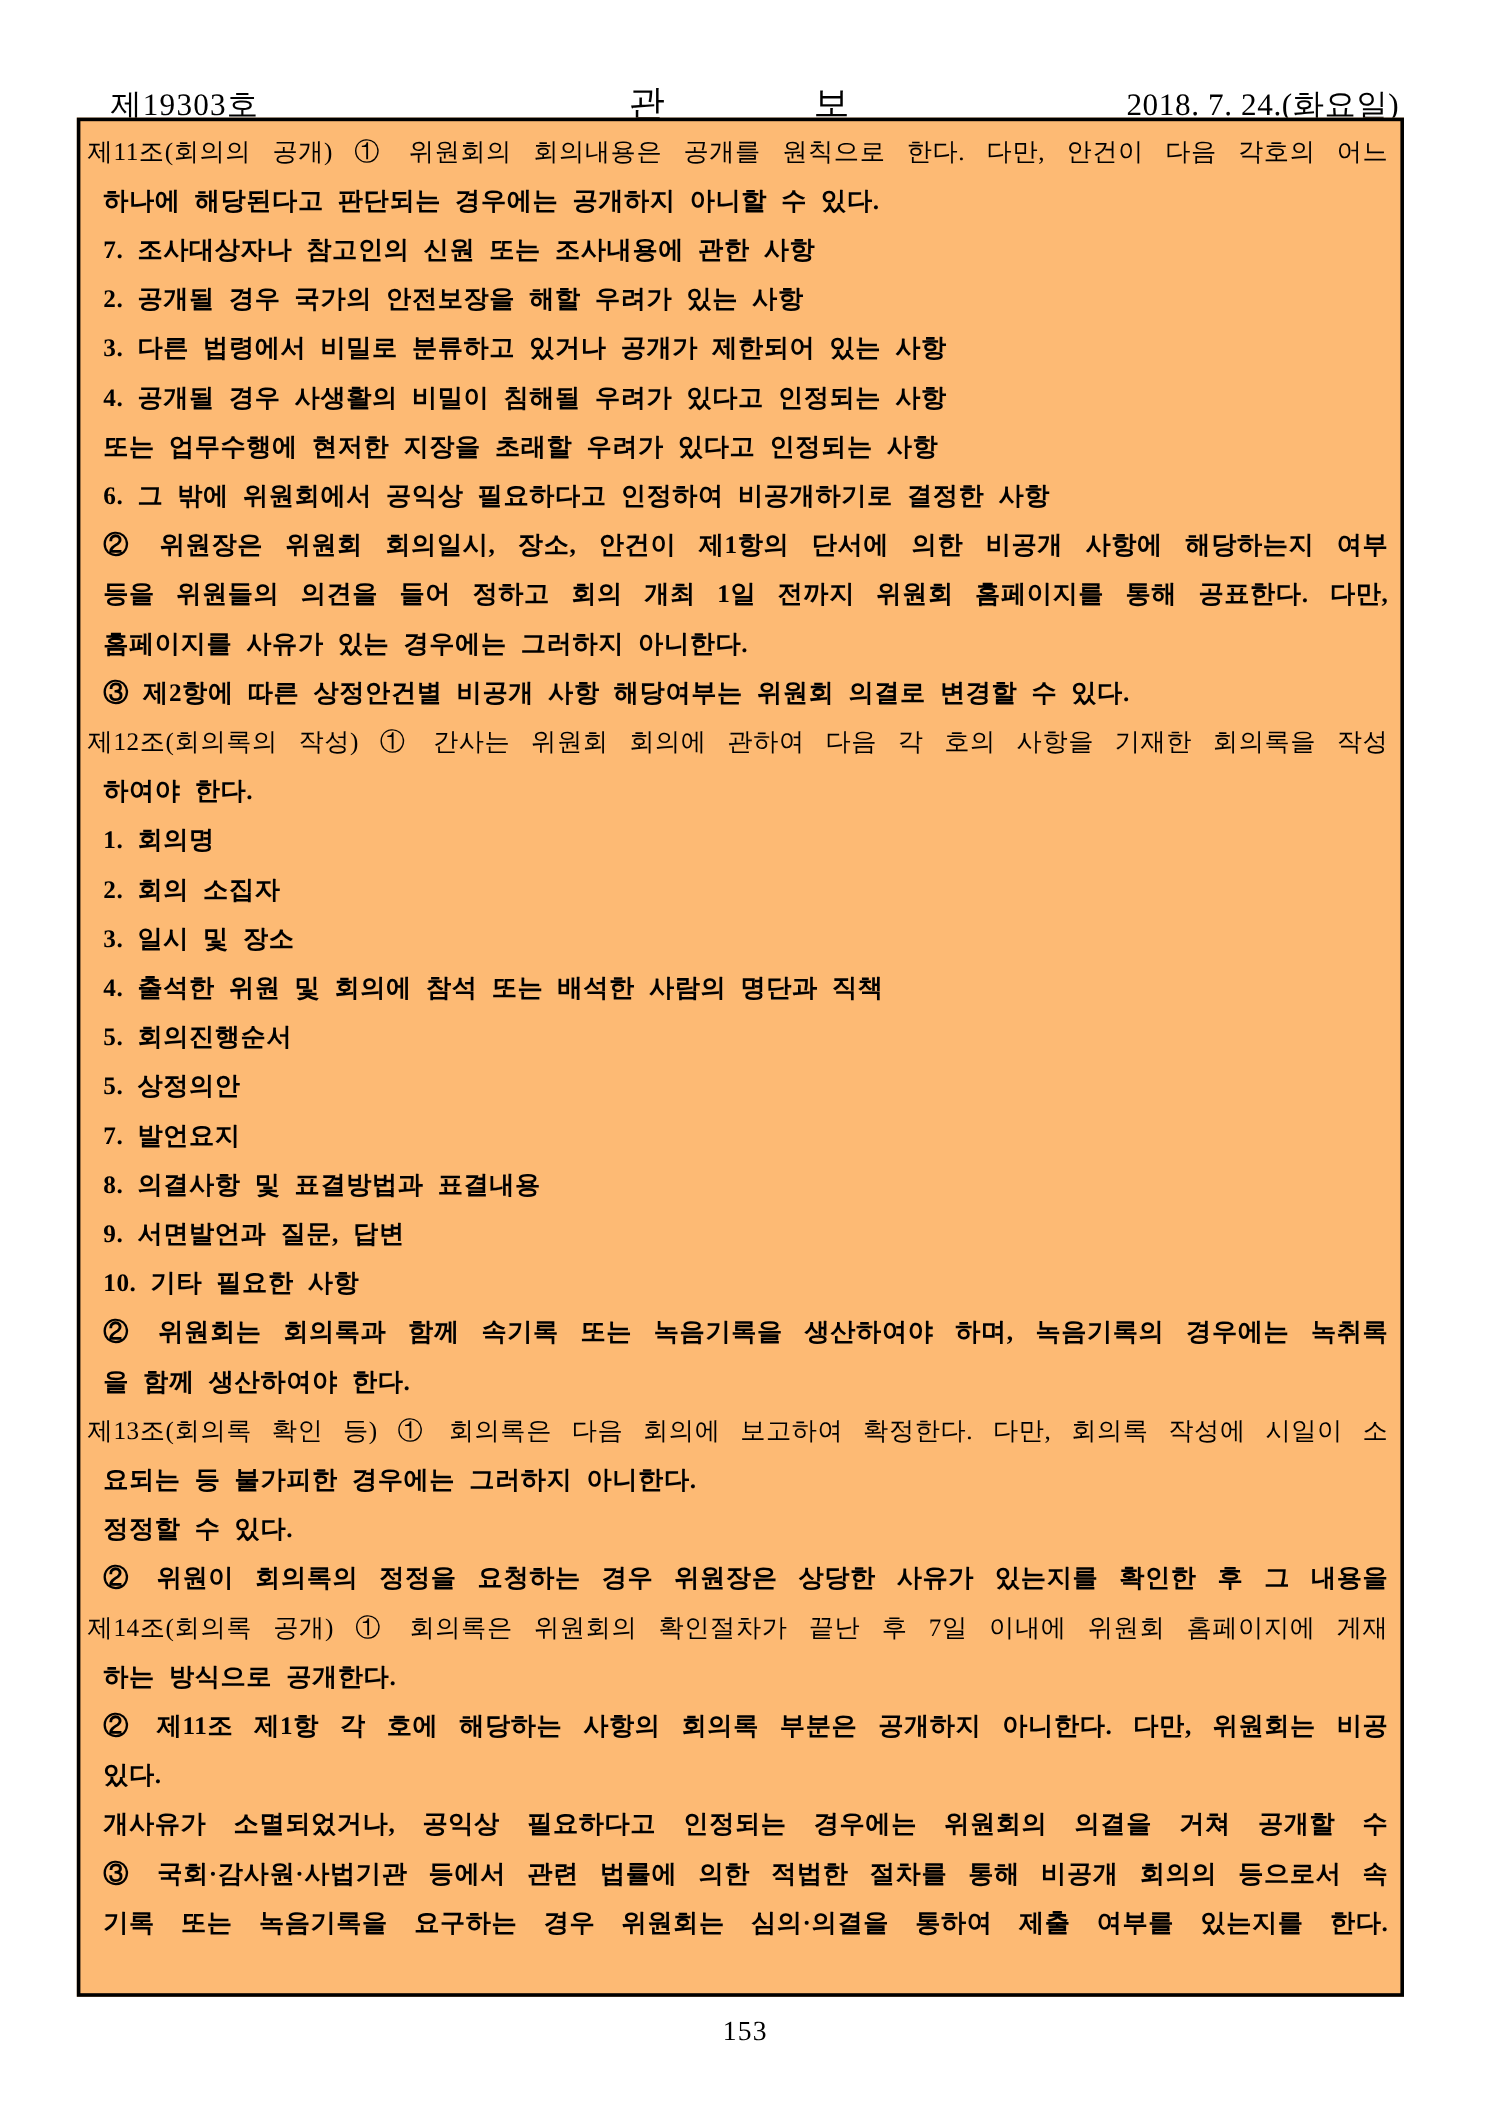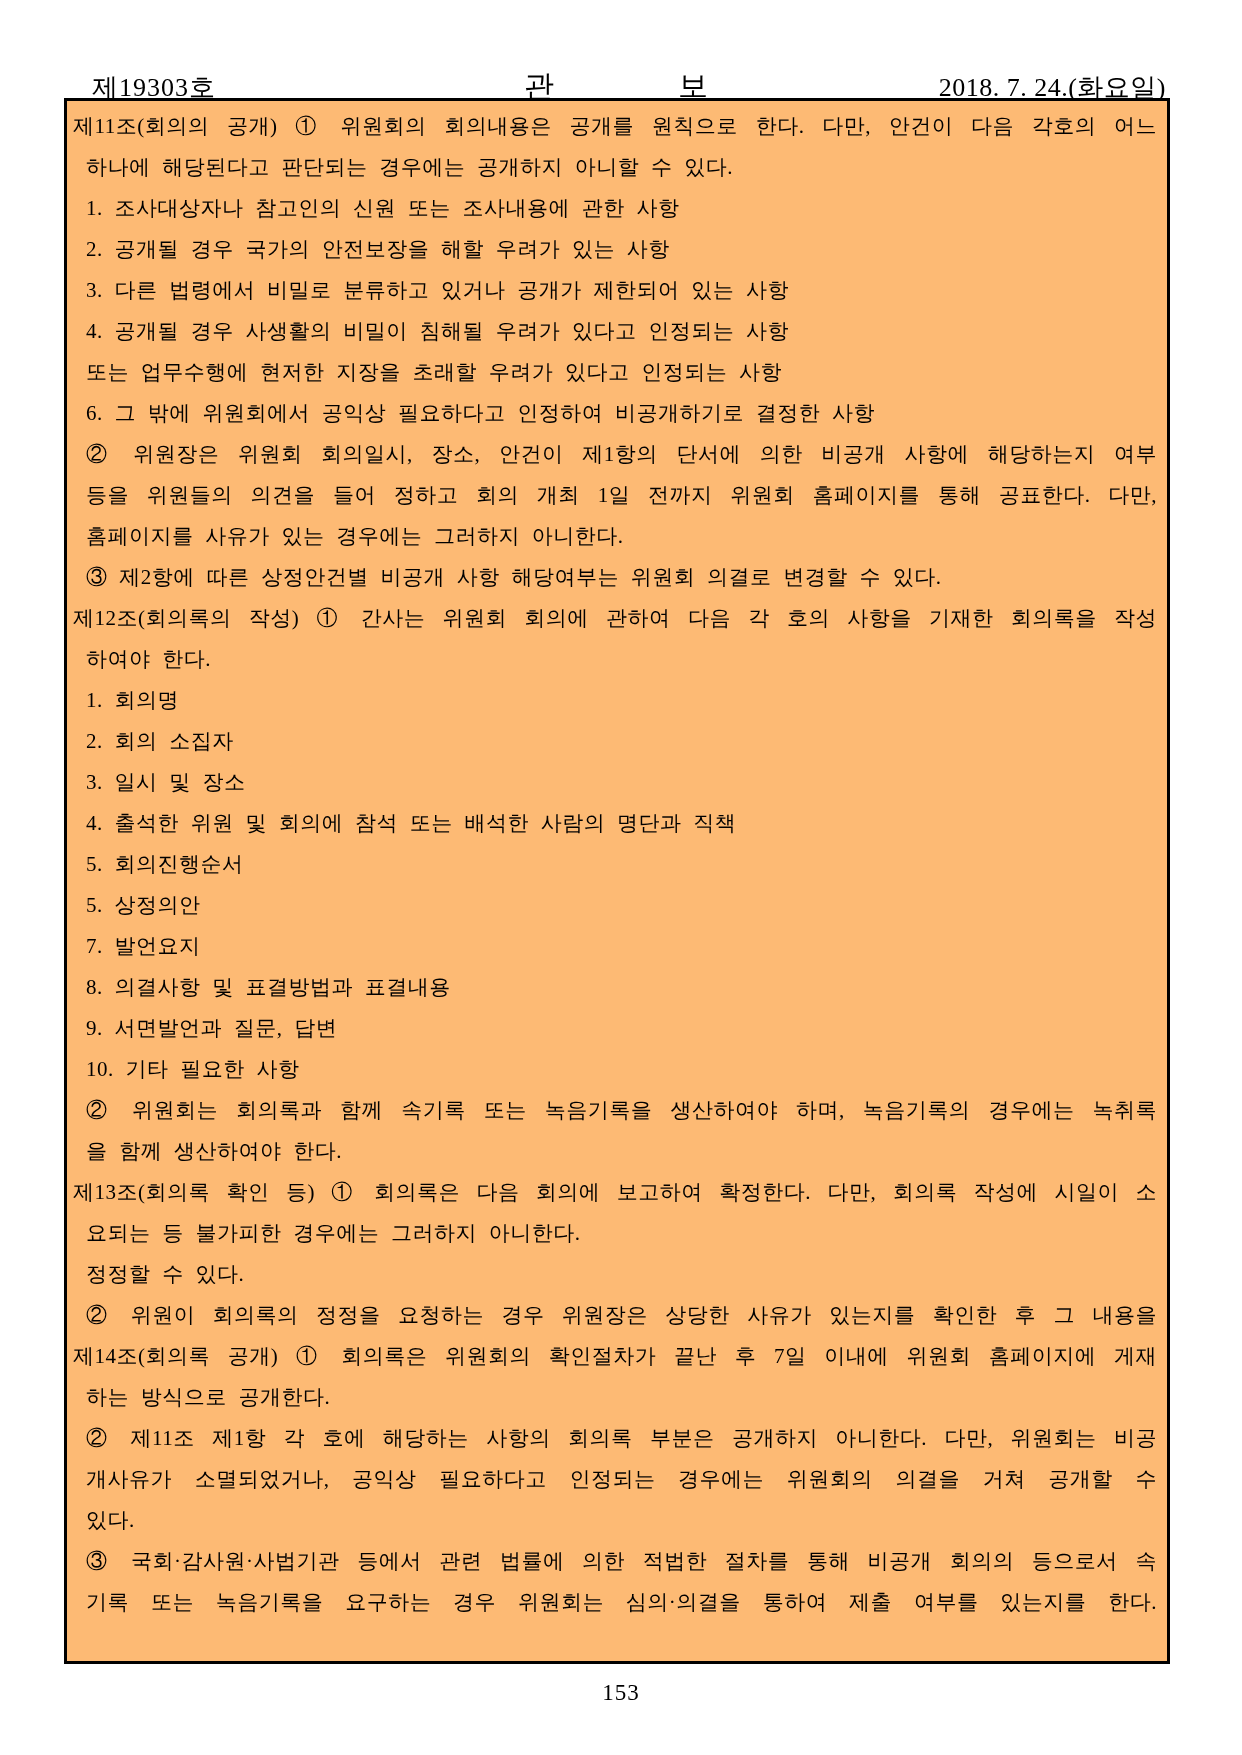--- a/index.html
+++ b/index.html
@@ -29,21 +29,21 @@
   .content-box {
     position:absolute; left:64px; top:98px; width:1106px; height:1566px;
     border:3px solid #000; background:#fdba74;
     padding:5px 10px 0 3px;
   }
   .line {
     font-size:21px; line-height:41px; white-space:nowrap;
     letter-spacing:0.5px; word-spacing:6px; overflow:hidden;
   }
   .line.article { padding-left:3px; }
-  .line.body    { padding-left:16px; }
+  .line.body    { padding-left:16px;font-weight:bold; }
   .line.justify { text-align:justify; text-align-last:justify; }
 
   
   .page-footer {
     position:absolute; left:0; top:1680px; width:100%; text-align:center;
   }
   .page-number { font-size:23px; letter-spacing:1px; }
 </style>
 </head>
 <body>
@@ -55,21 +55,21 @@
     <div class="gazette-title">
       <span>관</span>
       <span>보</span>
     </div>
     <span class="issue-date">2018. 7. 24.(화요일)</span>
   </header>
 
   <main class="content-box" id="body-lines">
       <div class="line article justify">제11조(회의의 공개) ① 위원회의 회의내용은 공개를 원칙으로 한다. 다만, 안건이 다음 각호의 어느</div>
       <div class="line body">하나에 해당된다고 판단되는 경우에는 공개하지 아니할 수 있다.</div>
-      <div class="line body">1. 조사대상자나 참고인의 신원 또는 조사내용에 관한 사항</div>
+      <div class="line body">7. 조사대상자나 참고인의 신원 또는 조사내용에 관한 사항</div>
       <div class="line body">2. 공개될 경우 국가의 안전보장을 해할 우려가 있는 사항</div>
       <div class="line body">3. 다른 법령에서 비밀로 분류하고 있거나 공개가 제한되어 있는 사항</div>
       <div class="line body">4. 공개될 경우 사생활의 비밀이 침해될 우려가 있다고 인정되는 사항</div>
       <div class="line body">또는 업무수행에 현저한 지장을 초래할 우려가 있다고 인정되는 사항</div>
       <div class="line body">6. 그 밖에 위원회에서 공익상 필요하다고 인정하여 비공개하기로 결정한 사항</div>
       <div class="line body justify">② 위원장은 위원회 회의일시, 장소, 안건이 제1항의 단서에 의한 비공개 사항에 해당하는지 여부</div>
       <div class="line body justify">등을 위원들의 의견을 들어 정하고 회의 개최 1일 전까지 위원회 홈페이지를 통해 공표한다. 다만,</div>
       <div class="line body">홈페이지를 사유가 있는 경우에는 그러하지 아니한다.</div>
       <div class="line body">③ 제2항에 따른 상정안건별 비공개 사항 해당여부는 위원회 의결로 변경할 수 있다.</div>
       <div class="line article justify">제12조(회의록의 작성) ① 간사는 위원회 회의에 관하여 다음 각 호의 사항을 기재한 회의록을 작성</div>
@@ -86,22 +86,22 @@
       <div class="line body">10. 기타 필요한 사항</div>
       <div class="line body justify">② 위원회는 회의록과 함께 속기록 또는 녹음기록을 생산하여야 하며, 녹음기록의 경우에는 녹취록</div>
       <div class="line body">을 함께 생산하여야 한다.</div>
       <div class="line article justify">제13조(회의록 확인 등) ① 회의록은 다음 회의에 보고하여 확정한다. 다만, 회의록 작성에 시일이 소</div>
       <div class="line body">요되는 등 불가피한 경우에는 그러하지 아니한다.</div>
       <div class="line body">정정할 수 있다.</div>
       <div class="line body justify">② 위원이 회의록의 정정을 요청하는 경우 위원장은 상당한 사유가 있는지를 확인한 후 그 내용을</div>
       <div class="line article justify">제14조(회의록 공개) ① 회의록은 위원회의 확인절차가 끝난 후 7일 이내에 위원회 홈페이지에 게재</div>
       <div class="line body">하는 방식으로 공개한다.</div>
       <div class="line body justify">② 제11조 제1항 각 호에 해당하는 사항의 회의록 부분은 공개하지 아니한다. 다만, 위원회는 비공</div>
+      <div class="line body">있다.</div>
       <div class="line body justify">개사유가 소멸되었거나, 공익상 필요하다고 인정되는 경우에는 위원회의 의결을 거쳐 공개할 수</div>
-      <div class="line body">있다.</div>
       <div class="line body justify">③ 국회·감사원·사법기관 등에서 관련 법률에 의한 적법한 절차를 통해 비공개 회의의 등으로서 속</div>
       <div class="line body justify">기록 또는 녹음기록을 요구하는 경우 위원회는 심의·의결을 통하여 제출 여부를 있는지를 한다.</div>
     </main>
 
   <footer class="page-footer">
     <span class="page-number">153</span>
   </footer>
 
 </div>
 

